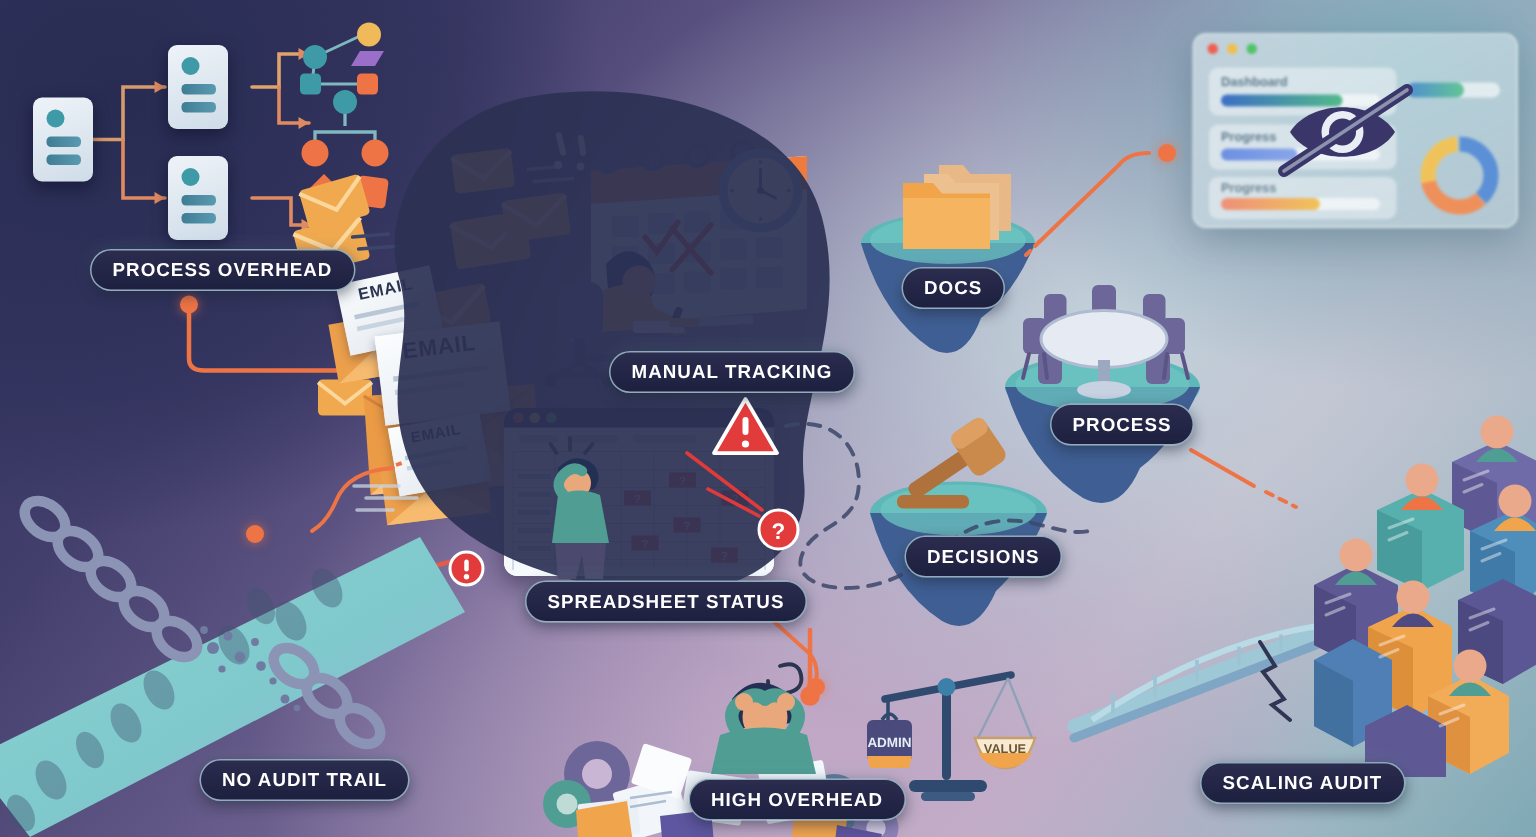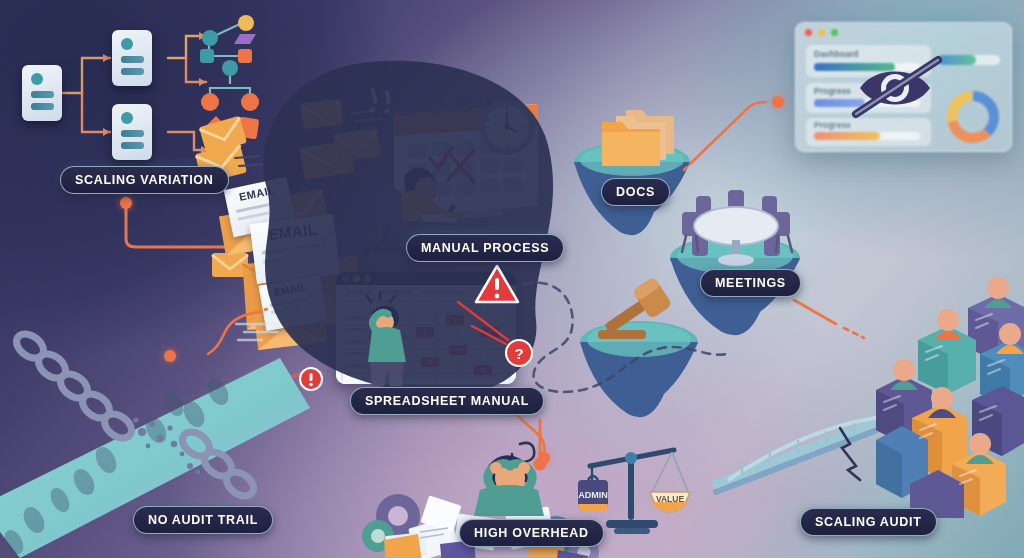--- a/index.html
+++ b/index.html
@@ -745,36 +745,39 @@
           <line x1="44" y1="170" x2="56" y2="165"></line>
         <line x1="104" y1="144" x2="120" y2="138"></line>
           <line x1="104" y1="152" x2="116" y2="147"></line>
         <line x1="84" y1="208" x2="100" y2="202"></line>
           <line x1="84" y1="216" x2="96" y2="211"></line>
       </g>
     </svg>
   </div>
 
   <div class="lbl" style="left:60px;top:166px;">
-      <span>SCALING VARIATION</span>
+      <span>PROCESS OVERHEAD</span>
     </div>
   <div class="lbl" style="left:406px;top:234px;">
-      <span>MANUAL PROCESS</span>
+      <span>MANUAL TRACKING</span>
     </div>
   <div class="lbl" style="left:350px;top:387px;">
-      <span>SPREADSHEET MANUAL</span>
+      <span>SPREADSHEET STATUS</span>
     </div>
   <div class="lbl" style="left:133px;top:506px;">
       <span>NO AUDIT TRAIL</span>
     </div>
   <div class="lbl" style="left:601px;top:178px;align-items:center;">
       <span>DOCS</span>
     </div>
   <div class="lbl" style="left:700px;top:269px;">
-      <span>MEETINGS</span>
+      <span>PROCESS</span>
+    </div>
+  <div class="lbl" style="left:603px;top:357px;">
+      <span>DECISIONS</span>
     </div>
   <div class="lbl" style="left:459px;top:519px;">
       <span>HIGH OVERHEAD</span>
     </div>
   <div class="lbl" style="left:800px;top:508px;">
       <span>SCALING AUDIT</span>
     </div>
 
 </div>
 

